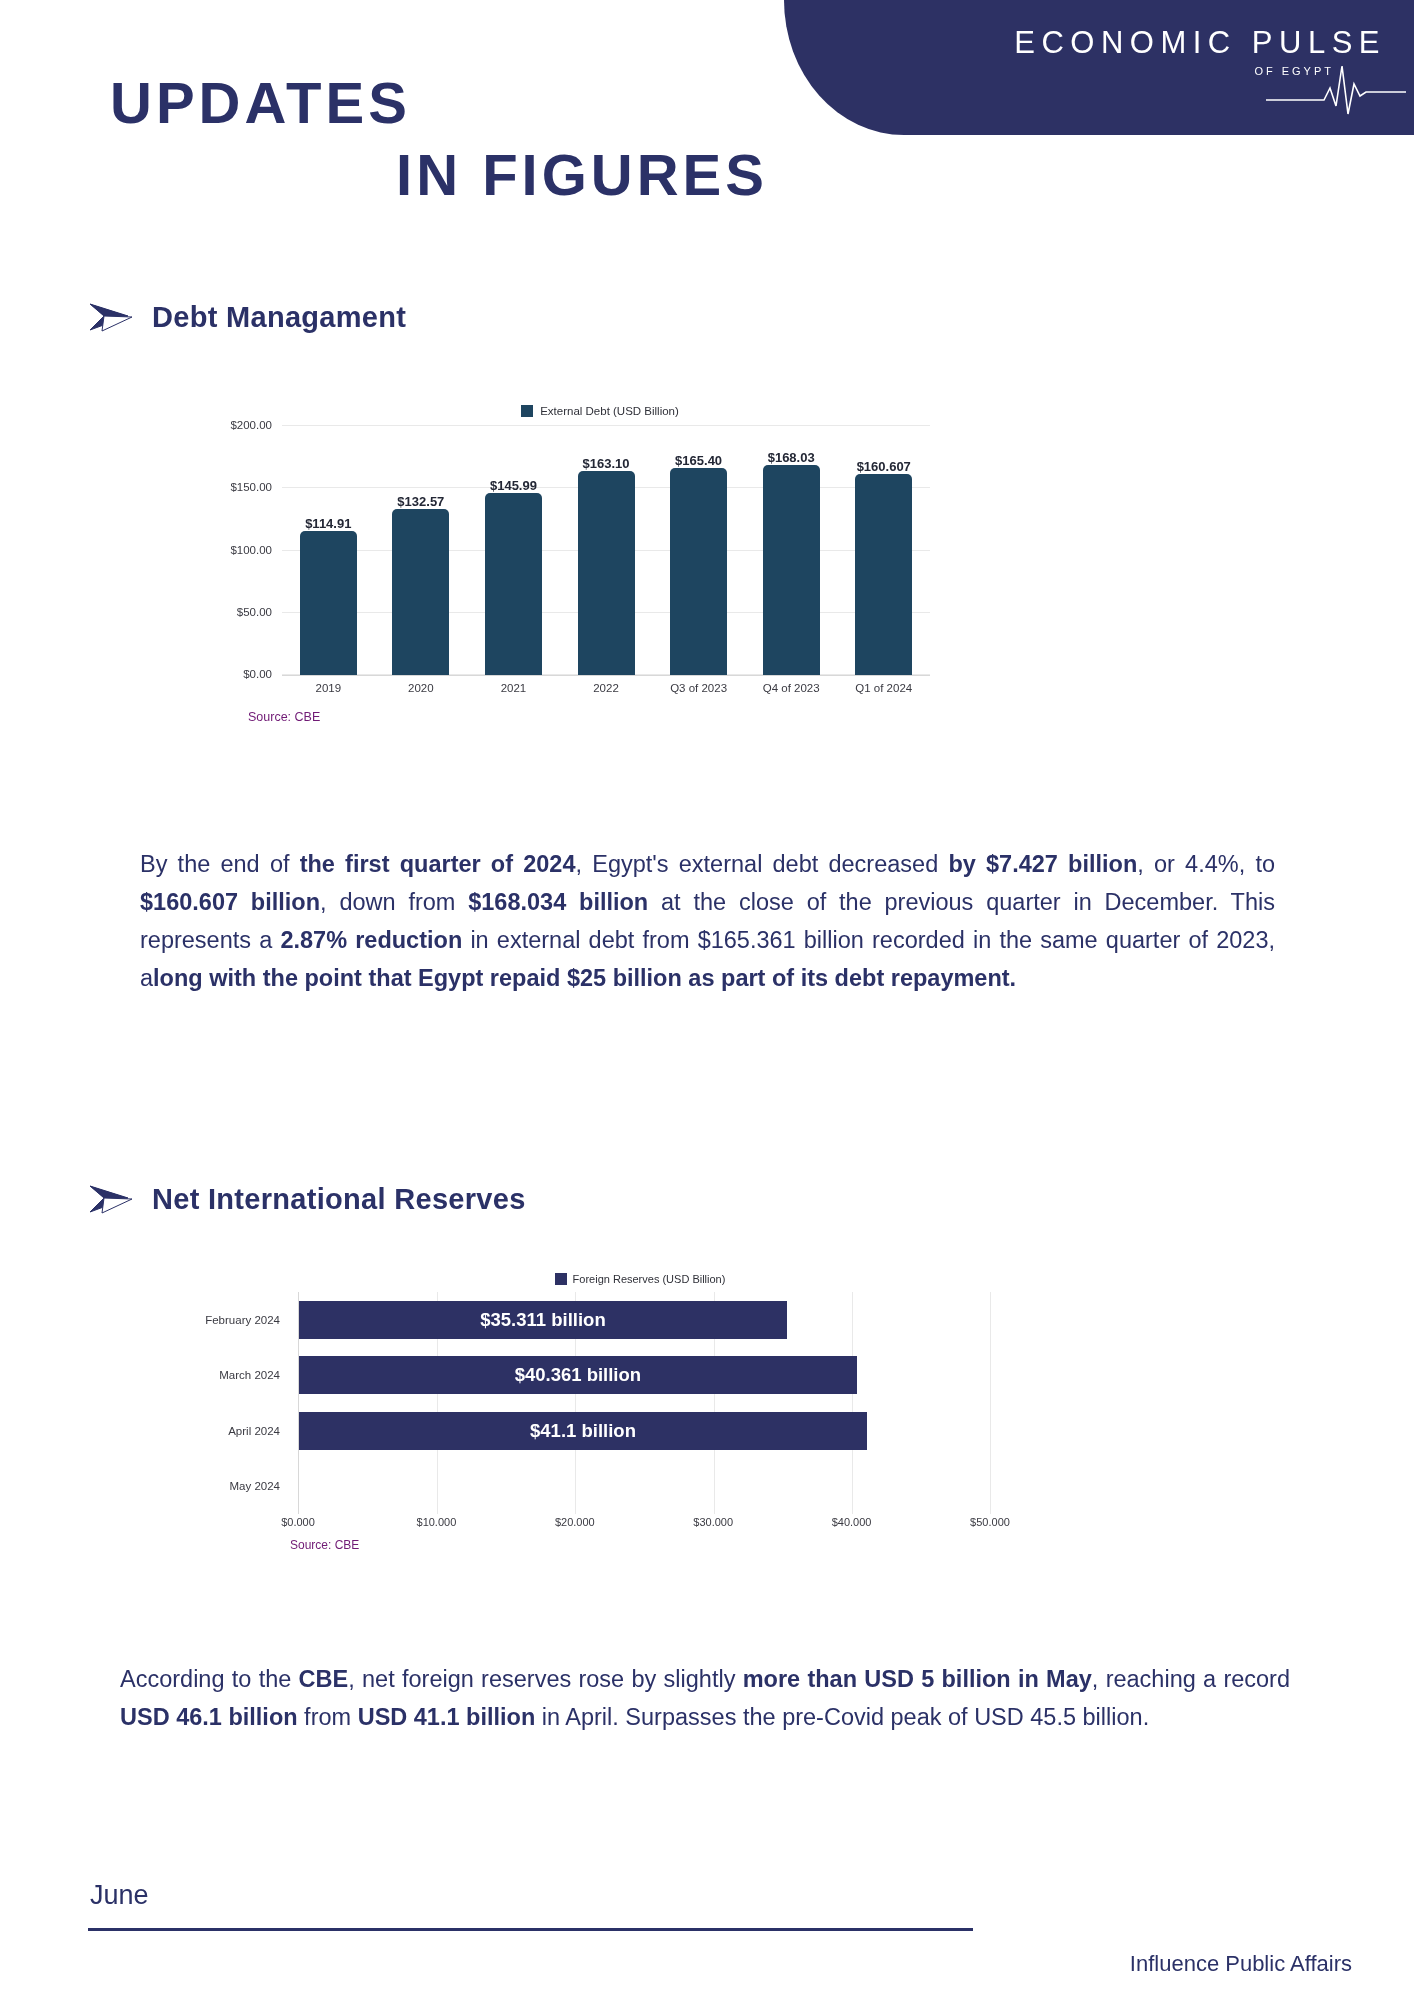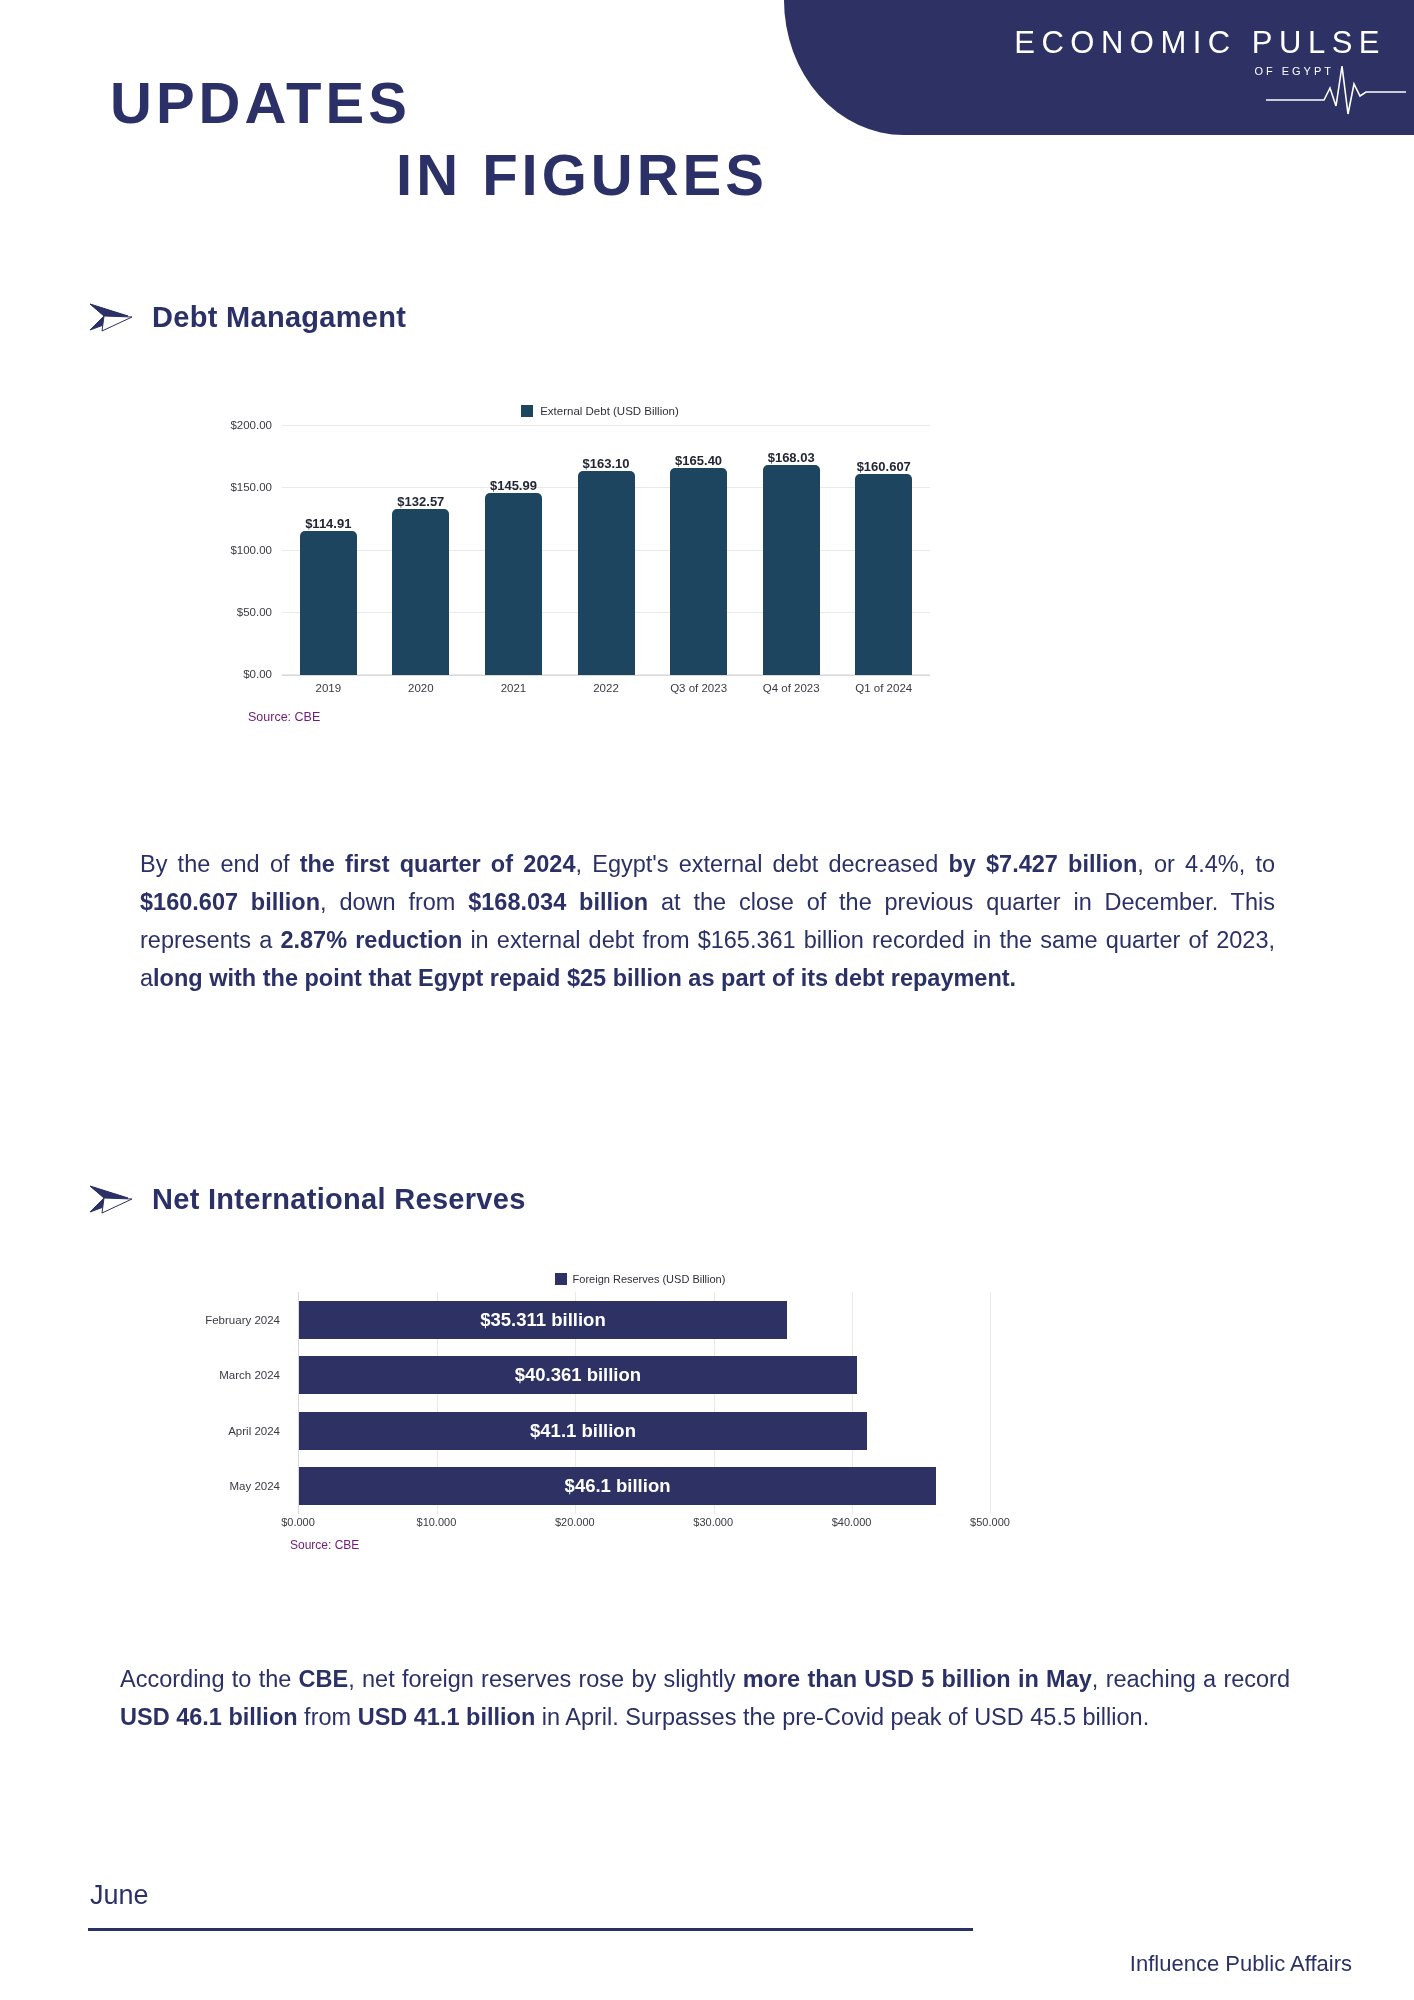--- a/index.html
+++ b/index.html
@@ -440,23 +440,20 @@
         </div>
       </div>
       <div class="hbar-row">
         <span class="hbar-label">April 2024</span>
         <div class="hbar" style="width:82.20%;">
           <span class="hbar-value">$41.1 billion</span>
         </div>
       </div>
       <div class="hbar-row">
         <span class="hbar-label">May 2024</span>
-        <div class="hbar" style="width:92.20%;">
-          <span class="hbar-value">$46.1 billion</span>
-        </div>
       </div>
     </div>
 
     <div class="xaxis2">
       <span class="xtick2" style="left:0%;">$0.000</span>
       <span class="xtick2" style="left:20%;">$10.000</span>
       <span class="xtick2" style="left:40%;">$20.000</span>
       <span class="xtick2" style="left:60%;">$30.000</span>
       <span class="xtick2" style="left:80%;">$40.000</span>
       <span class="xtick2" style="left:100%;">$50.000</span>

